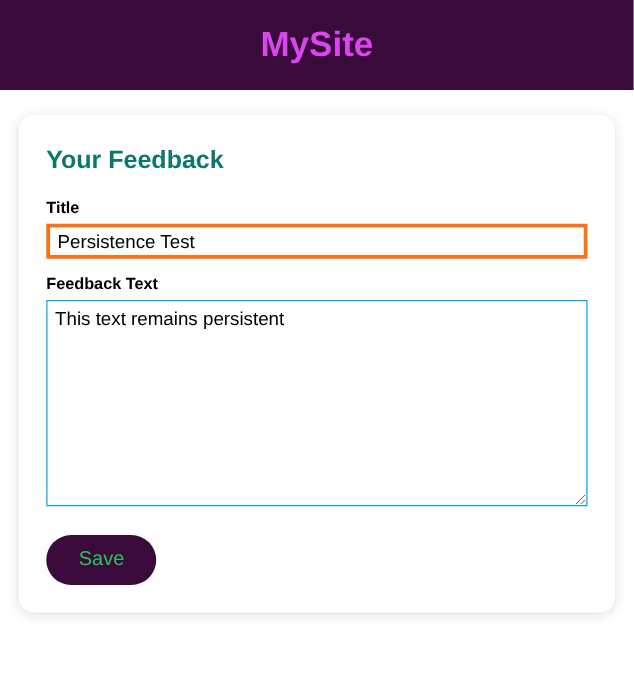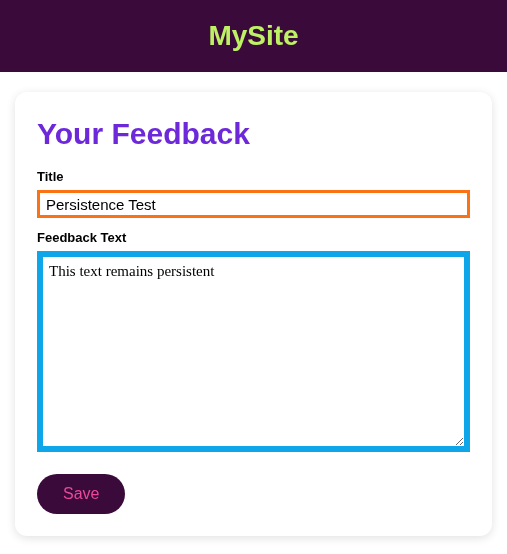--- a/index.html
+++ b/index.html
@@ -9,37 +9,37 @@
     }
     body {
       font-family: Arial, Helvetica, sans-serif;
       background: #ffffff;
       width: 507px;
       height: 554px;
       overflow: hidden;
     }
     .header {
       background: #3a0a3a;
-      color: #bef264;
+      color: #d946ef;
       text-align: center;
       padding: 20px 0;
       font-size: 28px;
       font-weight: bold;
     }
     .card {
       margin: 20px 15px;
       background: #ffffff;
       border-radius: 12px;
       box-shadow: 0 2px 10px rgba(0,0,0,0.12);
       padding: 25px 22px 22px 22px;
     }
     .card-title {
-      font-size: 30px;
+      font-size: 20px;
       font-weight: bold;
-      color: #6d28d9;
+      color: #0f766e;
       margin-bottom: 18px;
     }
     .field-label {
       font-size: 13px;
       font-weight: bold;
       color: #000000;
       margin-bottom: 6px;
       display: block;
     }
     .text-input {
@@ -47,32 +47,32 @@
       border: 3px solid #f97316;
       padding: 5px 6px;
       font-size: 15px;
       font-family: Arial, Helvetica, sans-serif;
       color: #000000;
       margin-bottom: 12px;
       height: 28px;
     }
     .text-area {
       width: 100%;
-      border: 6px solid #0ea5e9;
+      border: 1px solid #0ea5e9;
       padding: 6px 6px;
       font-size: 15px;
-      font-family: Liberation Serif, serif;
+      font-family: Liberation Sans, sans-serif;
       color: #000000;
-      height: 201px;
+      height: 165px;
       resize: both;
       margin-bottom: 18px;
     }
     .save-button {
       background: #3a0a3a;
-      color: #ec4899;
+      color: #22c55e;
       border: none;
       border-radius: 22px;
       padding: 11px 26px;
       font-size: 16px;
       font-weight: normal;
       cursor: pointer;
     }
   </style>
 </head>
 <body>

